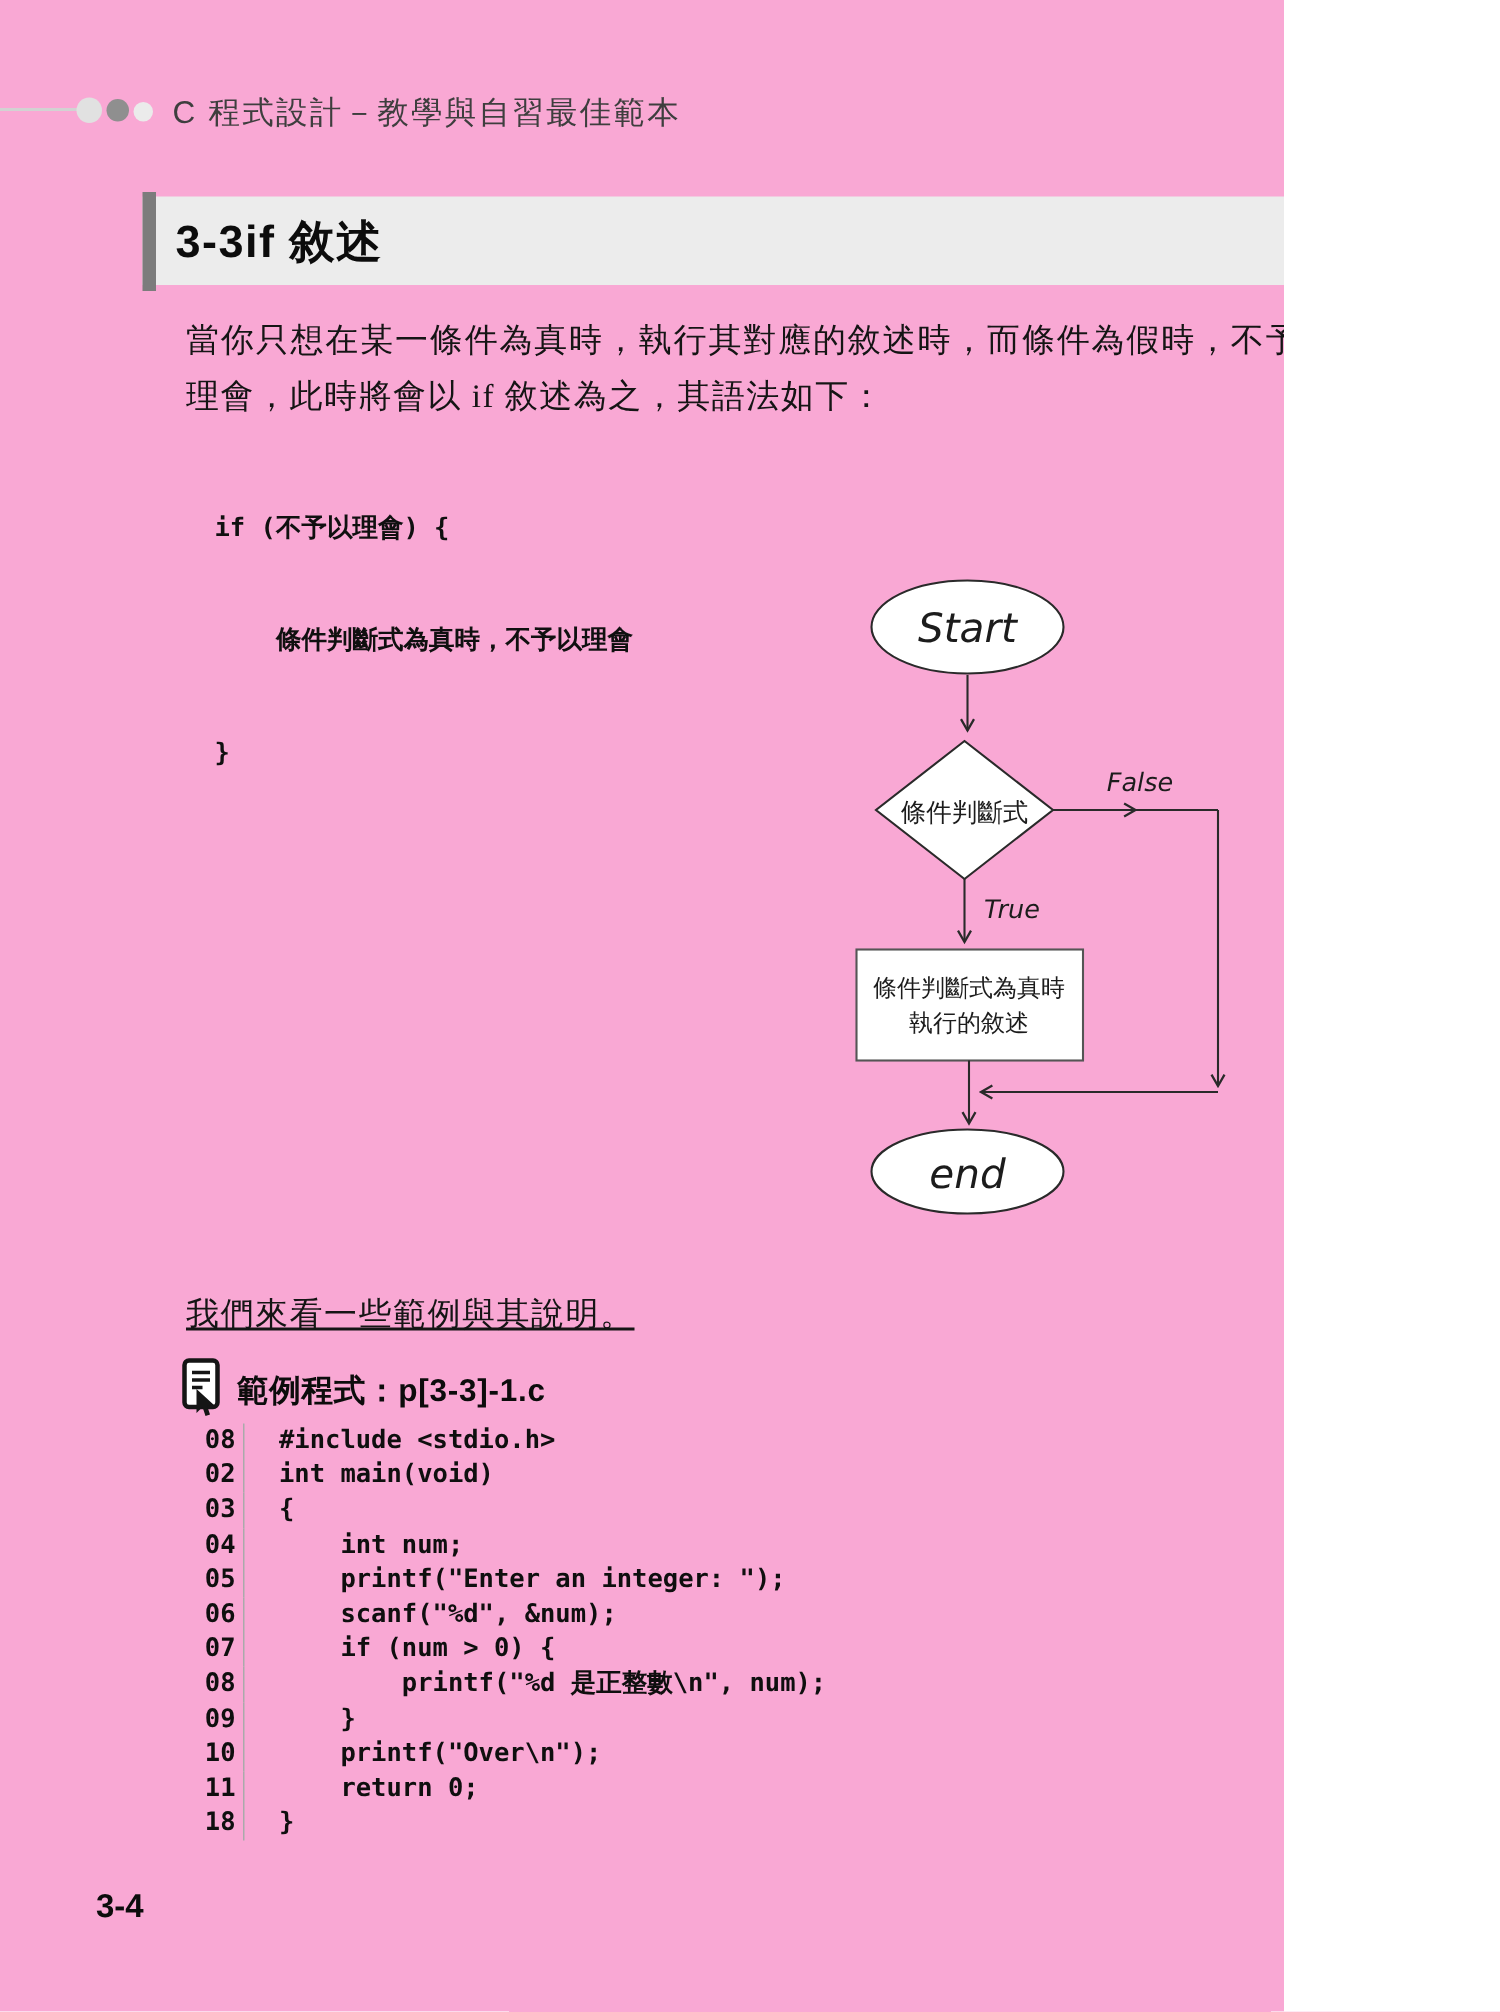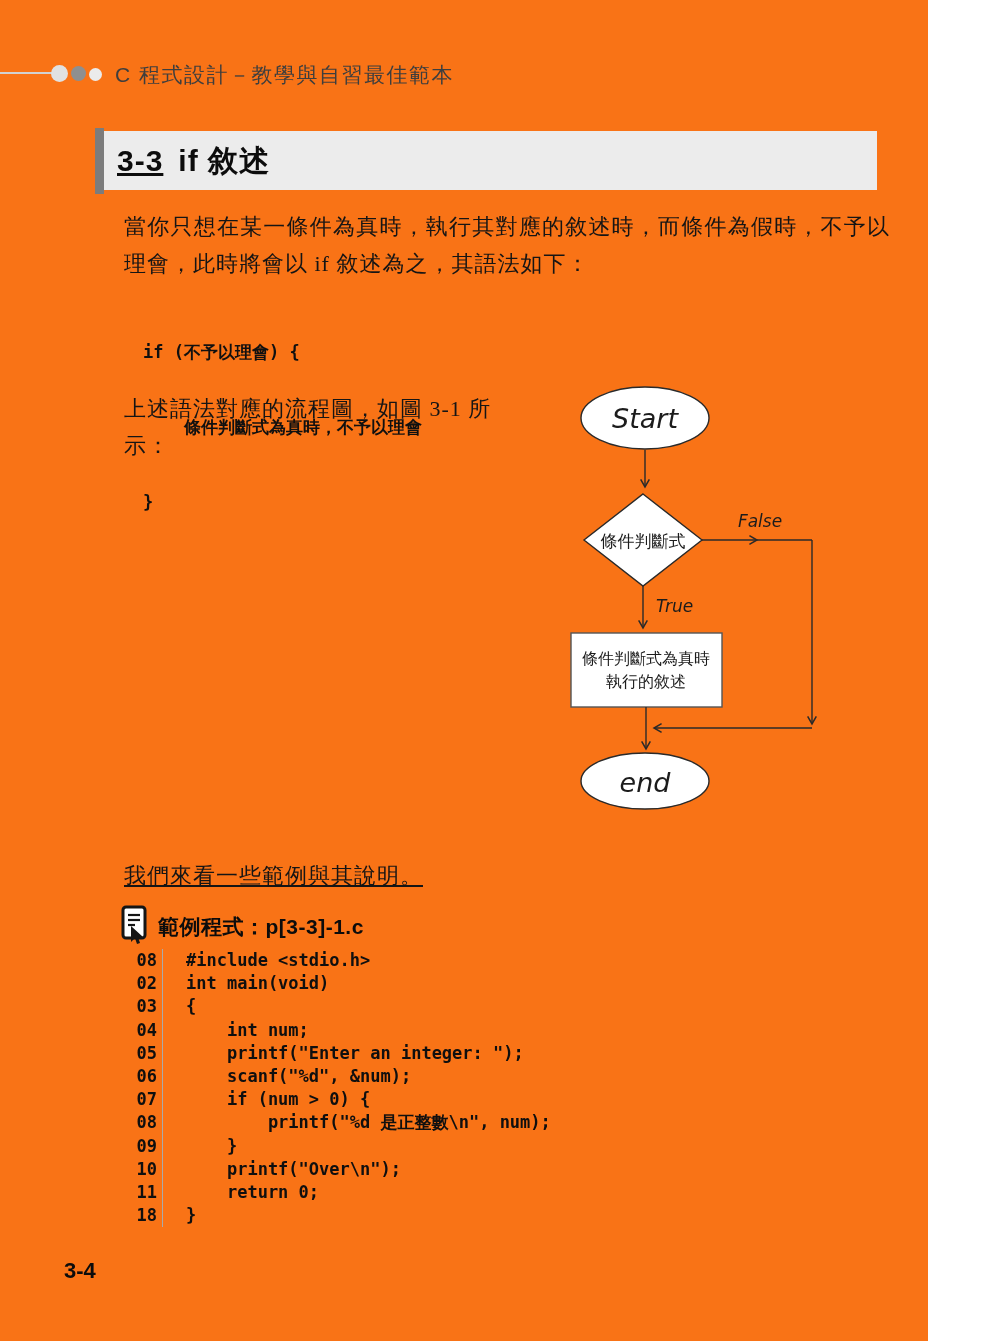--- a/index.html
+++ b/index.html
@@ -1,32 +1,32 @@
 <!DOCTYPE html>
 <html><head>
 <meta charset="utf-8">
 <style>
   html,body{margin:0;padding:0;background:#fff;}
-  .page{position:relative;width:928px;height:1341px;background:#f97316;overflow:hidden;color:#111;}
+  .page{position:relative;width:856px;height:1341px;background:#f9a8d4;overflow:hidden;color:#111;}
 
   
   .hline{position:absolute;left:0;top:72px;width:52px;height:2px;background:#d2d2d2;}
   .dot{position:absolute;border-radius:50%;}
   .d1{left:51px;top:65px;width:17px;height:17px;background:#e1e1e1;}
   .d2{left:71px;top:66px;width:15px;height:15px;background:#8f8f8f;}
   .d3{left:89px;top:68px;width:13px;height:13px;background:#ebebeb;}
   .htitle{position:absolute;left:115px;top:61px;font-family:"Liberation Sans",sans-serif;
           font-size:21px;color:#3e3e3e;letter-spacing:1.5px;}
 
   
   .sec-box{position:absolute;left:95px;top:131px;width:782px;height:59px;background:#ececec;}
   .sec-bar{position:absolute;left:95px;top:128px;width:9px;height:66px;background:#7c7c7c;}
   .sec-text{position:absolute;left:117px;top:141px;font-family:"Liberation Sans",sans-serif;
             font-weight:800;font-size:30px;color:#0c0c0c;letter-spacing:1px;}
-  .sec-num{margin-right:15px;text-decoration:underline;}
+  .sec-num{}
 
   
   .body-text{font-family:"Liberation Serif","DejaVu Serif",serif;color:#151515;
              font-size:22px;line-height:37px;letter-spacing:1px;margin:1px;}
   .p1{position:absolute;left:123px;top:207px;width:766px;text-align:justify;}
   .p2{position:absolute;left:123px;top:389px;width:380px;}
   .p3{position:absolute;left:123px;top:856px;text-decoration:underline;}
 
   
   .syntax{position:absolute;left:143px;top:290px;font-family:"DejaVu Sans Mono",monospace;
@@ -72,21 +72,20 @@
   </div>
 
   <p class="body-text p1">當你只想在某一條件為真時，執行其對應的敘述時，而條件為假時，不予以理會，此時將會以 if 敘述為之，其語法如下：</p>
 
   <div class="syntax">
     <div>if (不予以理會) {</div>
     <div>    條件判斷式為真時，不予以理會</div>
     <div>}</div>
   </div>
 
-  <p class="body-text p2">上述語法對應的流程圖，如圖 3-1 所示：</p>
 
   <svg class="flow" width="330" height="465" viewBox="540 380 330 465">
     <defs>
       <marker id="arr" markerWidth="13" markerHeight="12" refX="9" refY="5" orient="auto-start-reverse" markerUnits="userSpaceOnUse" viewBox="0 0 12 10">
         <polyline points="2,1 9,5 2,9" fill="none" stroke="#2a2a2a" stroke-width="1.4"></polyline>
       </marker>
     </defs>
     <g fill="none" stroke="#2a2a2a" stroke-width="1.4">
       <ellipse cx="645" cy="418" rx="64" ry="31" fill="#fff"></ellipse>
       <line x1="645" y1="450" x2="645" y2="487" marker-end="url(#arr)"></line>

